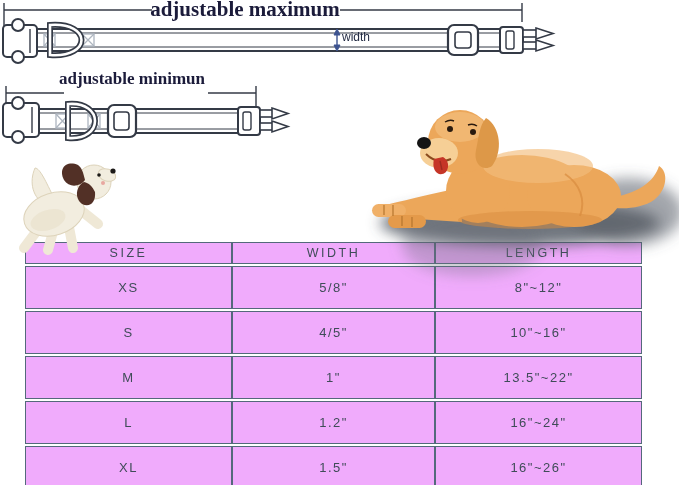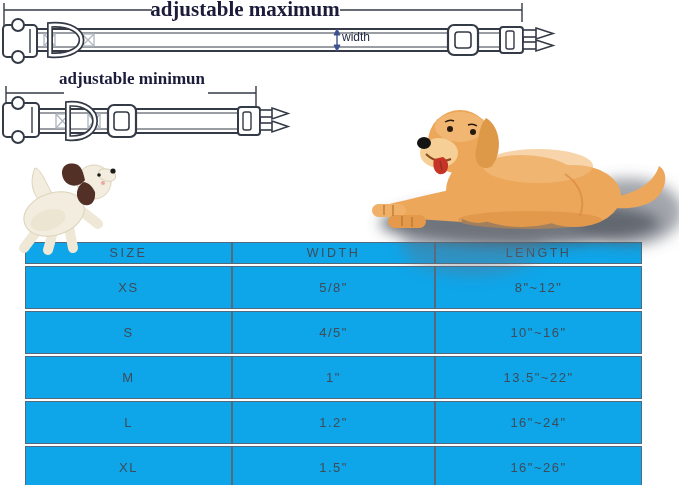--- a/index.html
+++ b/index.html
@@ -8,21 +8,21 @@
   .abs{position:absolute;}
   .measure-title{position:absolute;text-align:center;color:#1b1b3a;
      font-family:"Liberation Serif",serif;font-weight:bold;white-space:nowrap;}
   .t-max{left:150px;top:-3px;width:190px;font-size:21px;}
   .t-min{left:57px;top:69px;width:150px;font-size:17px;}
   .width-label{position:absolute;left:342px;top:30px;font-size:12px;color:#1f2740;
      font-family:"Liberation Sans",sans-serif;}
   
   table.size-table{position:absolute;left:25px;top:240px;width:617px;
      border-collapse:separate;border-spacing:0 2px;table-layout:fixed;}
-  .size-table th,.size-table td{background:#0ea5e9;border:1px solid #54697b;
+  .size-table th,.size-table td{background:#f0abfc;border:1px solid #54697b;
      text-align:center;vertical-align:middle;color:#3f4c58;
      font-family:"Liberation Sans",sans-serif;font-weight:400;}
   .size-table th{height:18px;font-size:12.5px;letter-spacing:2.5px;}
   .size-table td{height:39px;font-size:13px;letter-spacing:1.5px;}
   svg{position:absolute;overflow:visible;}
   .z-top{z-index:5;}
   .z-mid{z-index:2;}
 </style>
 </head>
 <body>

